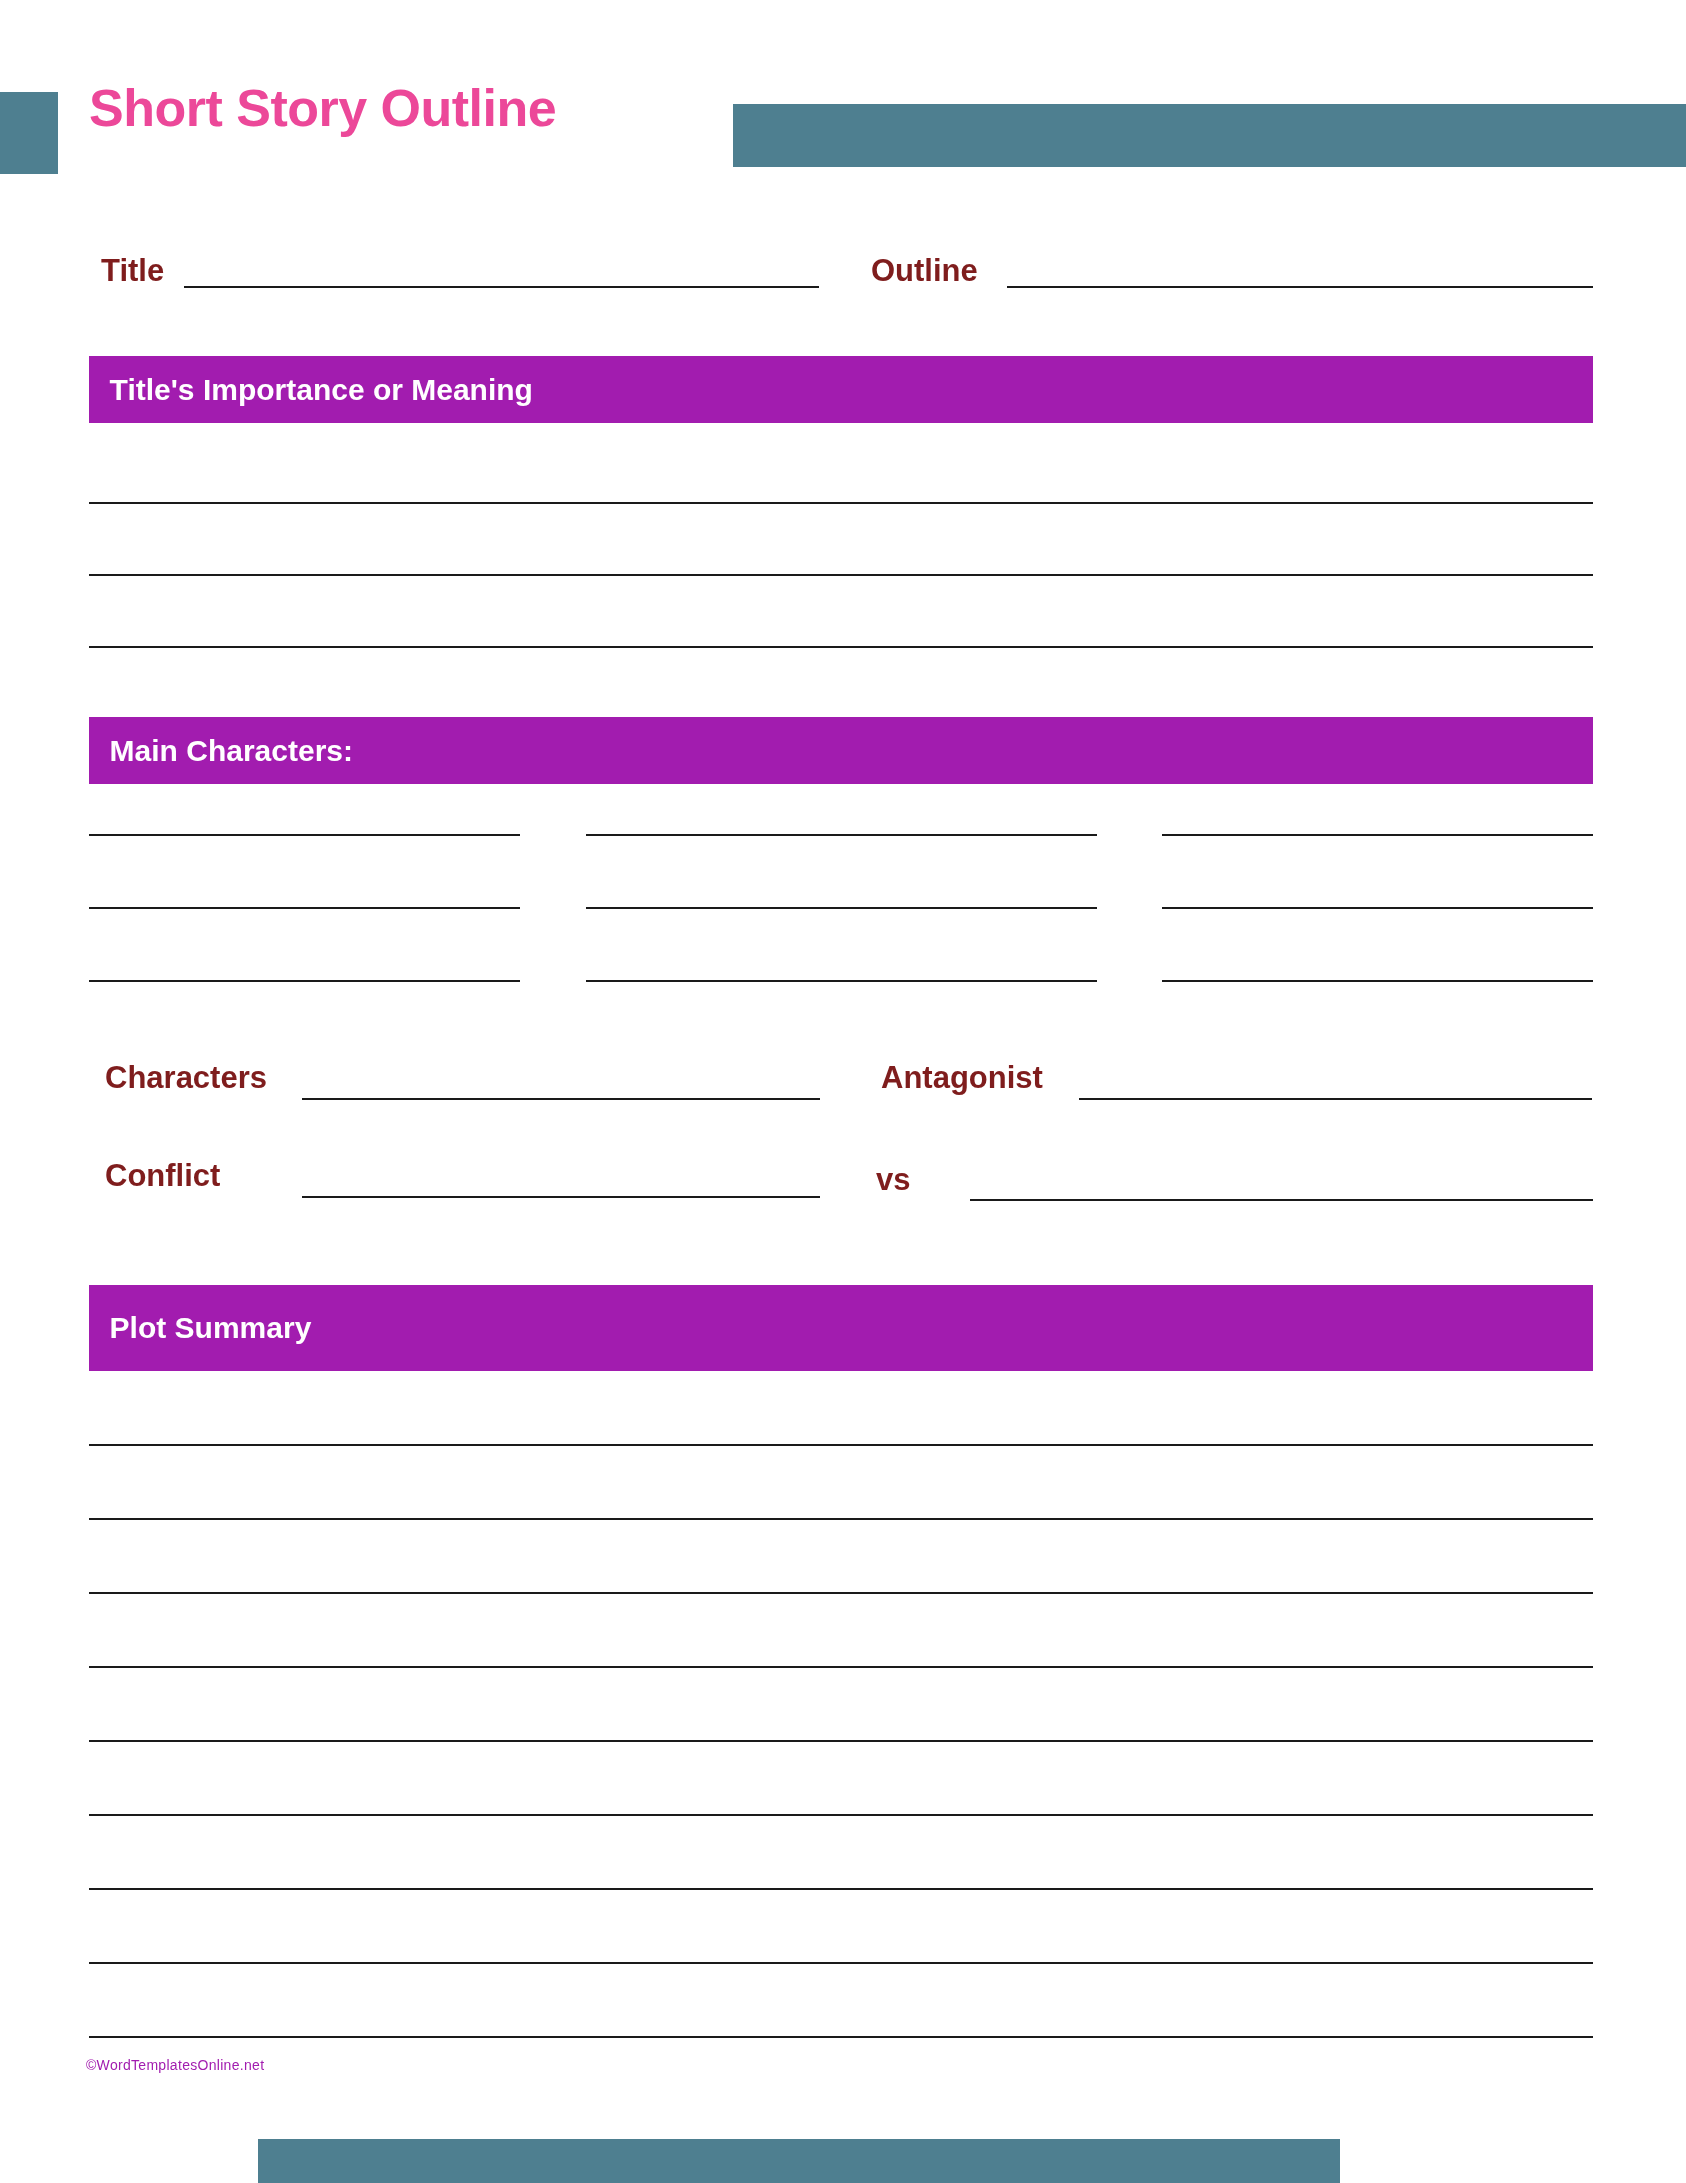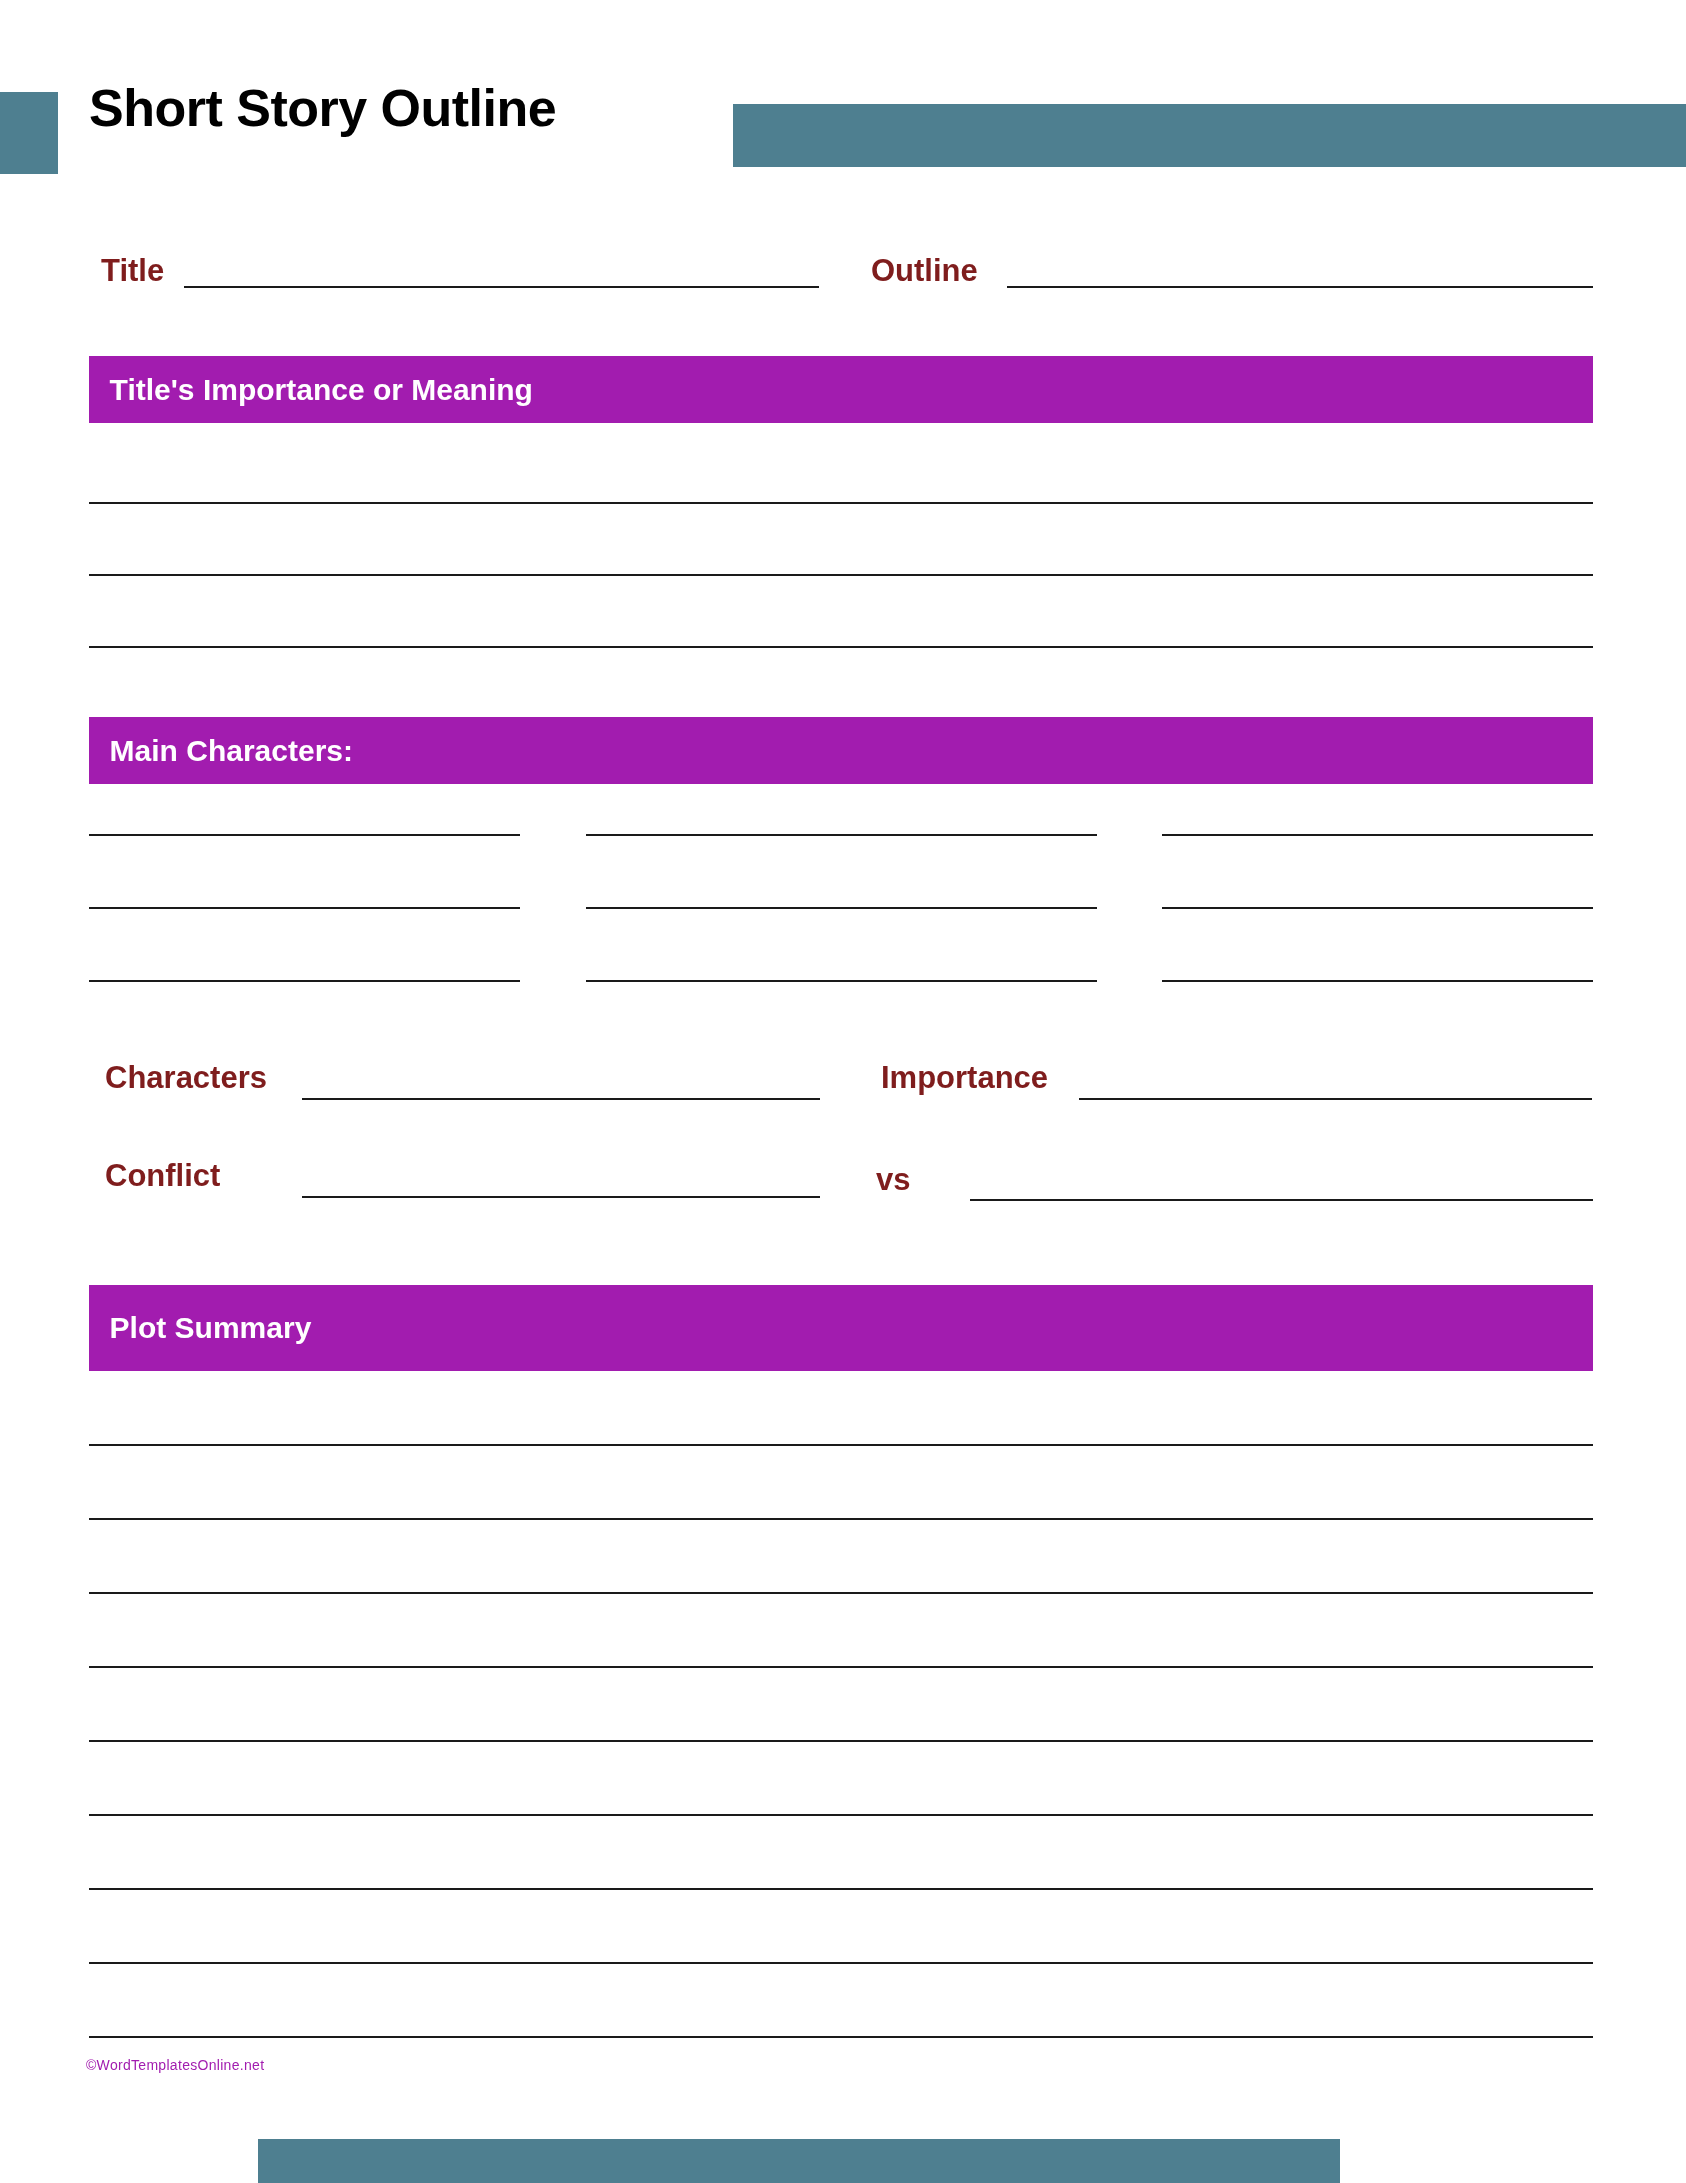--- a/index.html
+++ b/index.html
@@ -36,21 +36,21 @@
     width: 954px;
     height: 63px;
     background: #4e7f90;
   }
   .page-title {
     position: absolute;
     left: 89px;
     top: 82px;
     font-size: 52px;
     font-weight: bold;
-    color: #000000;
+    color: #ec4899;
     letter-spacing: -0.5px;
     line-height: 1;
     white-space: nowrap;
   }
 
   
   .field-label {
     position: absolute;
     font-size: 31px;
     font-weight: bold;
@@ -136,21 +136,21 @@
   <div class="rule" style="left:586px; top:907px; width:511px;"></div>
   <div class="rule" style="left:1162px;top:907px; width:431px;"></div>
 
   <div class="rule" style="left:89px;  top:980px; width:431px;"></div>
   <div class="rule" style="left:586px; top:980px; width:511px;"></div>
   <div class="rule" style="left:1162px;top:980px; width:431px;"></div>
 
   <div class="field-label" style="left:105px; top:1062px;">Characters</div>
   <div class="rule" style="left:302px; top:1098px; width:518px;"></div>
 
-  <div class="field-label" style="left:881px; top:1062px;">Importance</div>
+  <div class="field-label" style="left:881px; top:1062px;">Antagonist</div>
   <div class="rule" style="left:1079px; top:1098px; width:513px;"></div>
 
   <div class="field-label" style="left:105px; top:1160px;text-align:center;">Conflict</div>
   <div class="rule" style="left:302px; top:1196px; width:518px;"></div>
 
   <div class="field-label" style="left:876px; top:1164px;">vs</div>
   <div class="rule" style="left:970px; top:1199px; width:623px;"></div>
 
   <div class="section-bar" style="top:1285px; height:86px;">
     <span class="section-bar-label">Plot Summary</span>

